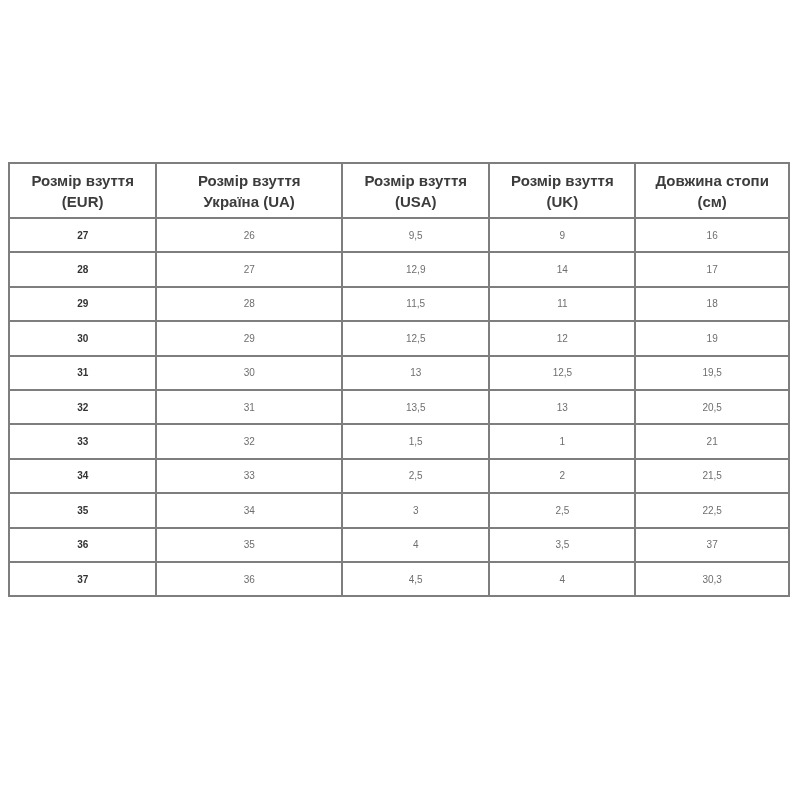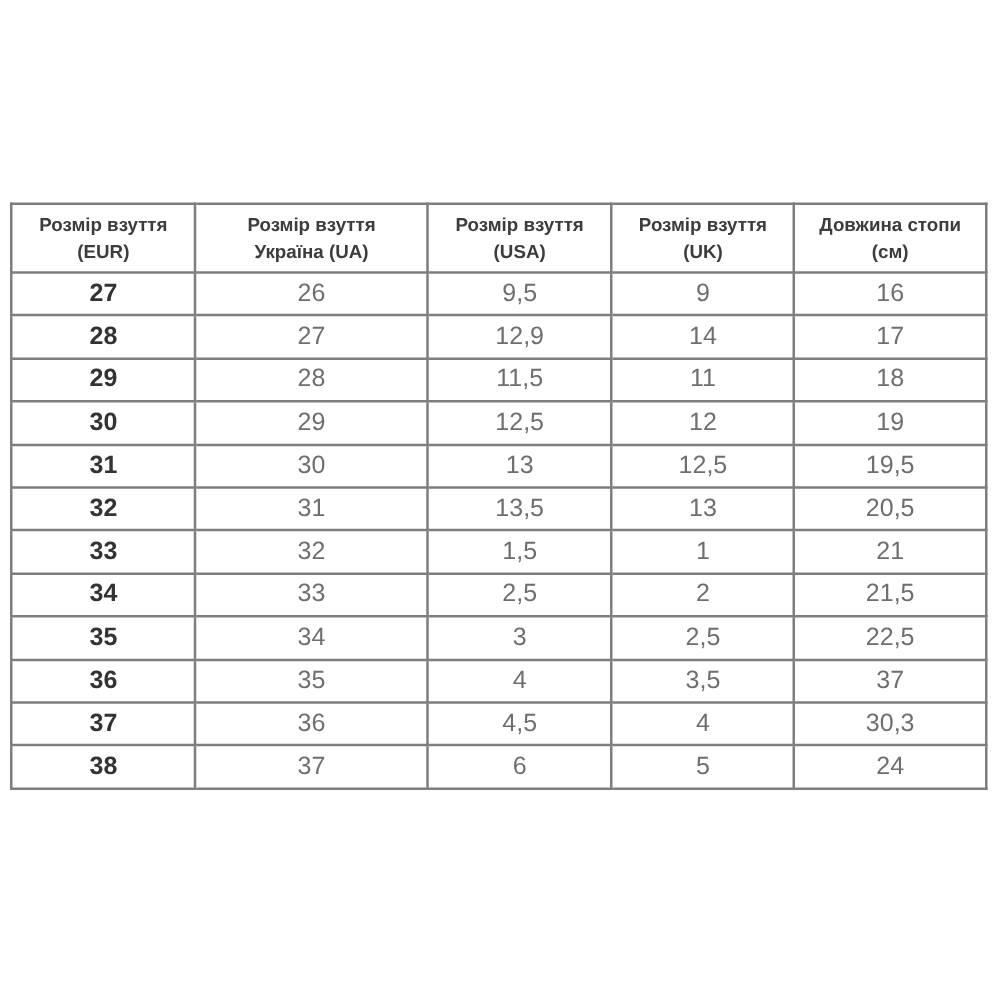--- a/index.html
+++ b/index.html
@@ -34,21 +34,21 @@
   }
   .size-table th {
     height: 53px;
     font-size: 15px;
     font-weight: bold;
     color: #3c3c3c;
     line-height: 21px;
   }
   .size-table td {
     height: 32.4px;
-    font-size: 20px;
+    font-size: 10px;
     font-weight: normal;
     color: #6e6e6e;
   }
   .size-table td.col-eur {
     font-weight: bold;
     color: #333333;
   }
   col.c-eur  { width: 18.9%; }
   col.c-ua   { width: 23.8%; }
   col.c-usa  { width: 18.9%; }
@@ -162,22 +162,15 @@
           <td>3,5</td>
           <td>37</td>
         </tr>
         <tr>
           <td class="col-eur">37</td>
           <td>36</td>
           <td>4,5</td>
           <td>4</td>
           <td>30,3</td>
         </tr>
-        <tr>
-          <td class="col-eur">38</td>
-          <td>37</td>
-          <td>6</td>
-          <td>5</td>
-          <td>24</td>
-        </tr>
       </tbody>
   </table>
 </div>
 
 </body></html>

